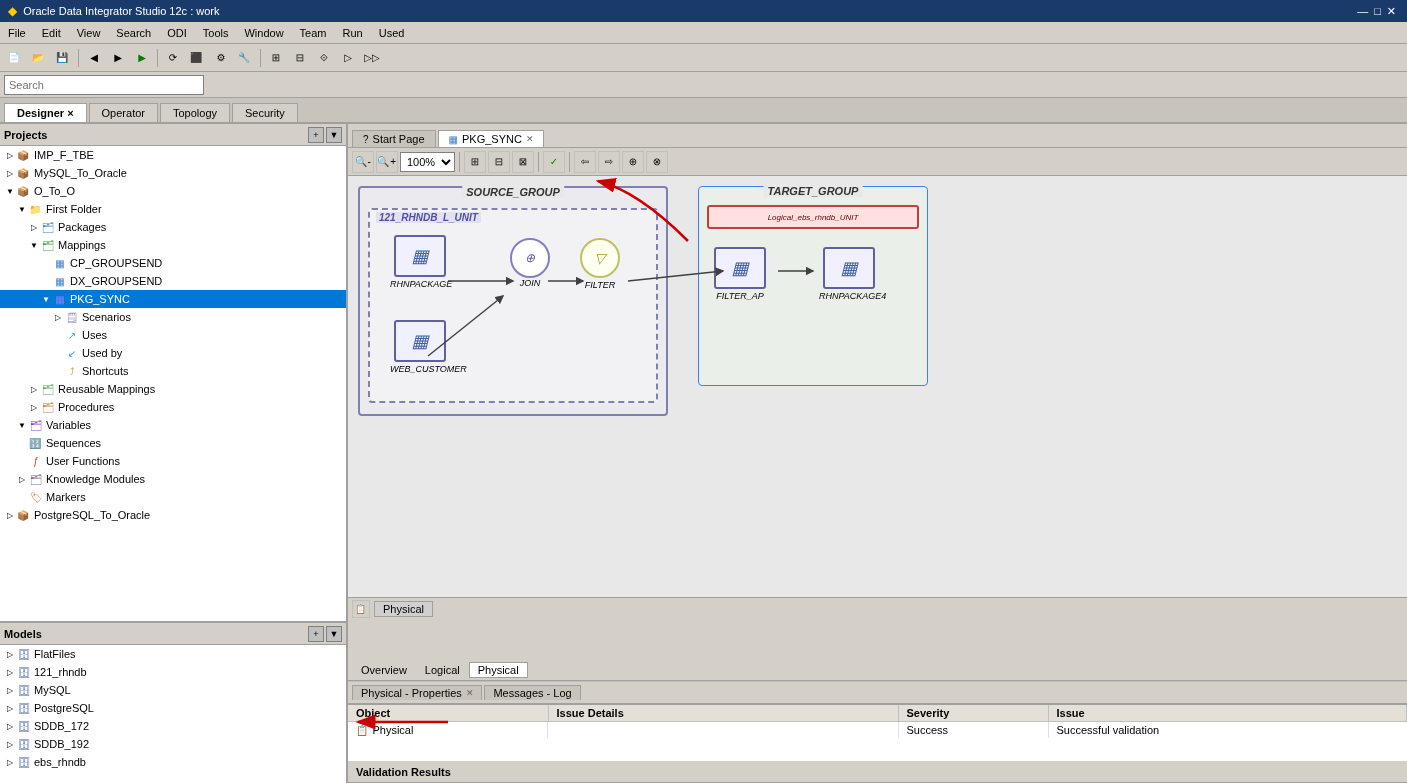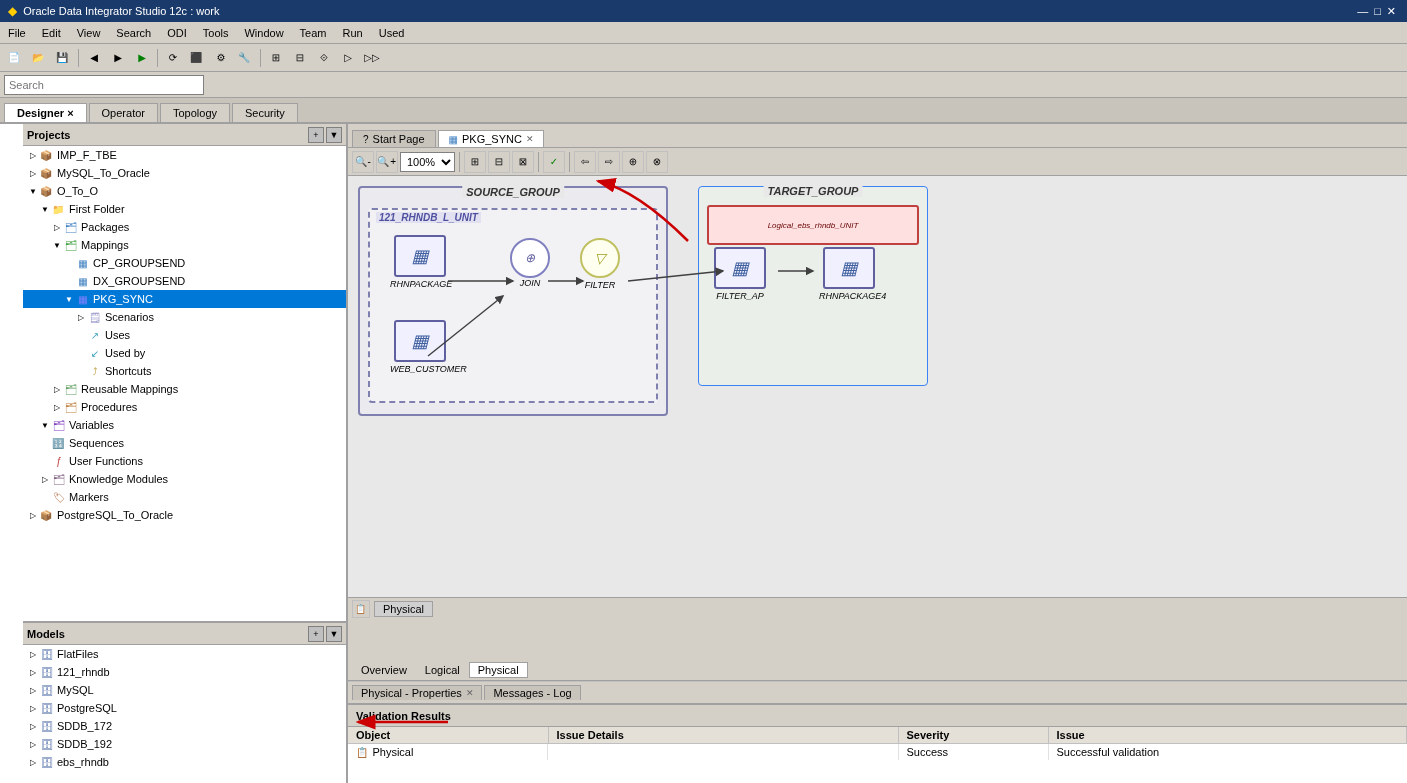--- a/index.html
+++ b/index.html
@@ -152,21 +152,21 @@
 
 <div id="nav-tabs">
   <div class="nav-tab active">Designer ×</div>
   <div class="nav-tab">Operator</div>
   <div class="nav-tab">Topology</div>
   <div class="nav-tab">Security</div>
 </div>
 
 <div id="main-layout" style="display:flex; height:calc(783px - 22px - 22px - 28px - 26px - 26px); overflow:hidden;">
 
-  <div id="left-panel" style="width:348px; display:flex; flex-direction:column; border-right:2px solid #a0a0a0; background:white; flex-shrink:0;padding-left:23px;">
+  <div id="left-panel" style="width:348px; display:flex; flex-direction:column; border-right:2px solid #a0a0a0; background:white; flex-shrink:0;">
 
     <div id="projects-section" style="flex:1; overflow:hidden; border-bottom:2px solid #a0a0a0; min-height:0;">
       <div class="section-header">
         <span class="section-header-text">Projects</span>
         <button class="section-btn">+</button>
         <button class="section-btn">▼</button>
       </div>
       <div class="tree" style="height:calc(100% - 22px); overflow-y:auto;">
 
         <div class="tree-item indent1">
@@ -442,21 +442,21 @@
             </div>
             <span class="node-label" style="font-size:9px; margin-top:2px; text-align:center;">WEB_CUSTOMER</span>
           </div>
 
         </div>
       </div>
 
       <div style="position:absolute; left:350px; top:10px; width:230px; height:200px; border:1px solid #3b82f6; border-radius:4px; background:rgba(240,255,240,0.3);">
         <div style="text-align:center; font-size:11px; font-weight:bold; padding:2px; color:#333; position:absolute; top:-2px; left:50%; transform:translateX(-50%); background:#e8e8e8; padding:0 4px; white-space:nowrap;">TARGET_GROUP</div>
 
-        <div style="position:absolute; top:18px; left:8px; right:8px; height:40px; border:2px solid #c04040; border-radius:3px; background:#ffe0e0; display:flex; align-items:center; justify-content:center;">
+        <div style="position:absolute; top:18px; left:8px; right:8px; height:24px; border:2px solid #c04040; border-radius:3px; background:#ffe0e0; display:flex; align-items:center; justify-content:center;">
           <span style="font-size:8px; color:#600;">Logical_ebs_rhndb_UNIT</span>
         </div>
 
         <div class="diagram-node" style="position:absolute; left:15px; top:60px;">
           <div class="node-box" style="width:52px; height:42px; border:2px solid #6060a0; background:#f0f0ff; display:flex; align-items:center; justify-content:center;">
             <span style="font-size:18px; color:#4060a0;">▦</span>
           </div>
           <span class="node-label" style="font-size:9px; margin-top:2px; text-align:center;">FILTER_AP</span>
         </div>
 
@@ -507,23 +507,20 @@
 
       <svg style="position:absolute; left:-10px; top:5px; width:120px; height:30px; pointer-events:none; z-index:100;">
         <defs>
           <marker id="redarrow2" markerWidth="8" markerHeight="8" refX="7" refY="3" orient="auto">
             <path d="M0,0 L8,3 L0,6 Z" fill="#cc0000"></path>
           </marker>
         </defs>
         <line x1="110" y1="12" x2="20" y2="12" stroke="#cc0000" stroke-width="2.5" marker-end="url(#redarrow2)"></line>
       </svg>
 
-      <div style="background:#d4d0c8; height:22px; display:flex; align-items:center; padding:0 8px; font-size:11px; font-weight:bold; border-bottom:1px solid #a0a0a0;">
-        <span>Validation Results</span>
-      </div>
       <div style="flex:1; overflow:auto;">
         <table style="width:100%; border-collapse:collapse;">
           <thead class="results-thead">
             <tr>
               <th style="padding:2px 8px; text-align:left; font-size:11px; border-right:1px solid #c0c0c0; border-bottom:1px solid #c0c0c0; background:#e4e0d8; width:200px;">Object</th>
               <th style="padding:2px 8px; text-align:left; font-size:11px; border-right:1px solid #c0c0c0; border-bottom:1px solid #c0c0c0; background:#e4e0d8; width:350px;">Issue Details</th>
               <th style="padding:2px 8px; text-align:left; font-size:11px; border-right:1px solid #c0c0c0; border-bottom:1px solid #c0c0c0; background:#e4e0d8; width:150px;">Severity</th>
               <th style="padding:2px 8px; text-align:left; font-size:11px; border-bottom:1px solid #c0c0c0; background:#e4e0d8;">Issue</th>
             </tr>
           </thead>
@@ -537,17 +534,20 @@
               <td style="padding:2px 8px; font-size:11px; border-right:1px solid #e0e0e0;">
                 <span>Success</span>
               </td>
               <td style="padding:2px 8px; font-size:11px;">
                 <span>Successful validation</span>
               </td>
             </tr>
           </tbody>
         </table>
       </div>
+      <div style="background:#d4d0c8; height:22px; display:flex; align-items:center; padding:0 8px; font-size:11px; font-weight:bold; border-bottom:1px solid #a0a0a0;">
+        <span>Validation Results</span>
+      </div>
     </div>
 
   </div>
 
 </div>
 
 </body></html>

